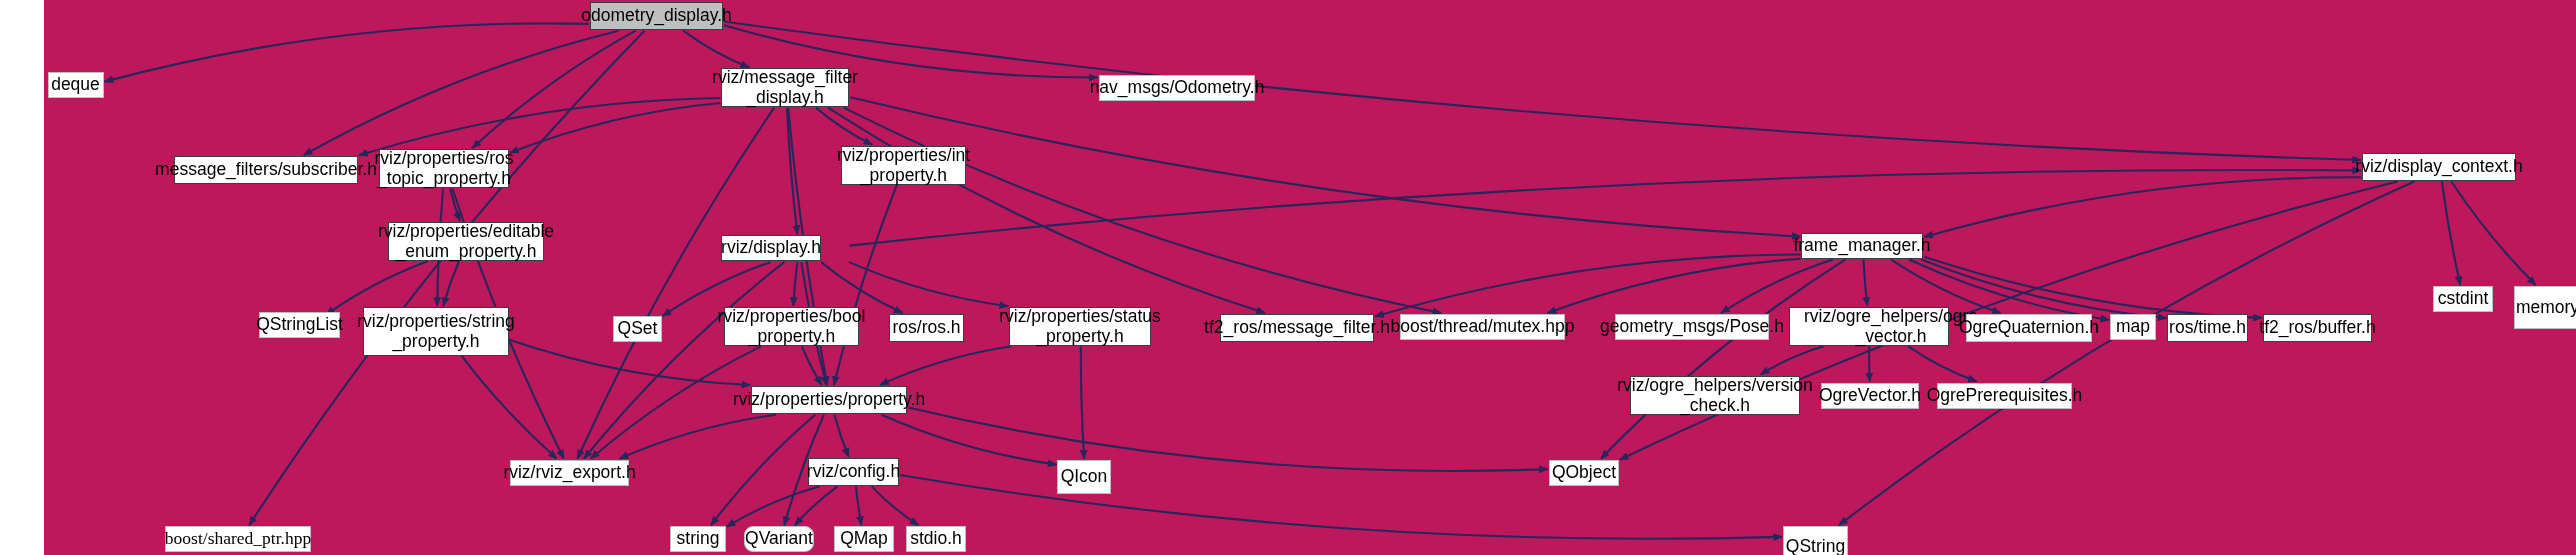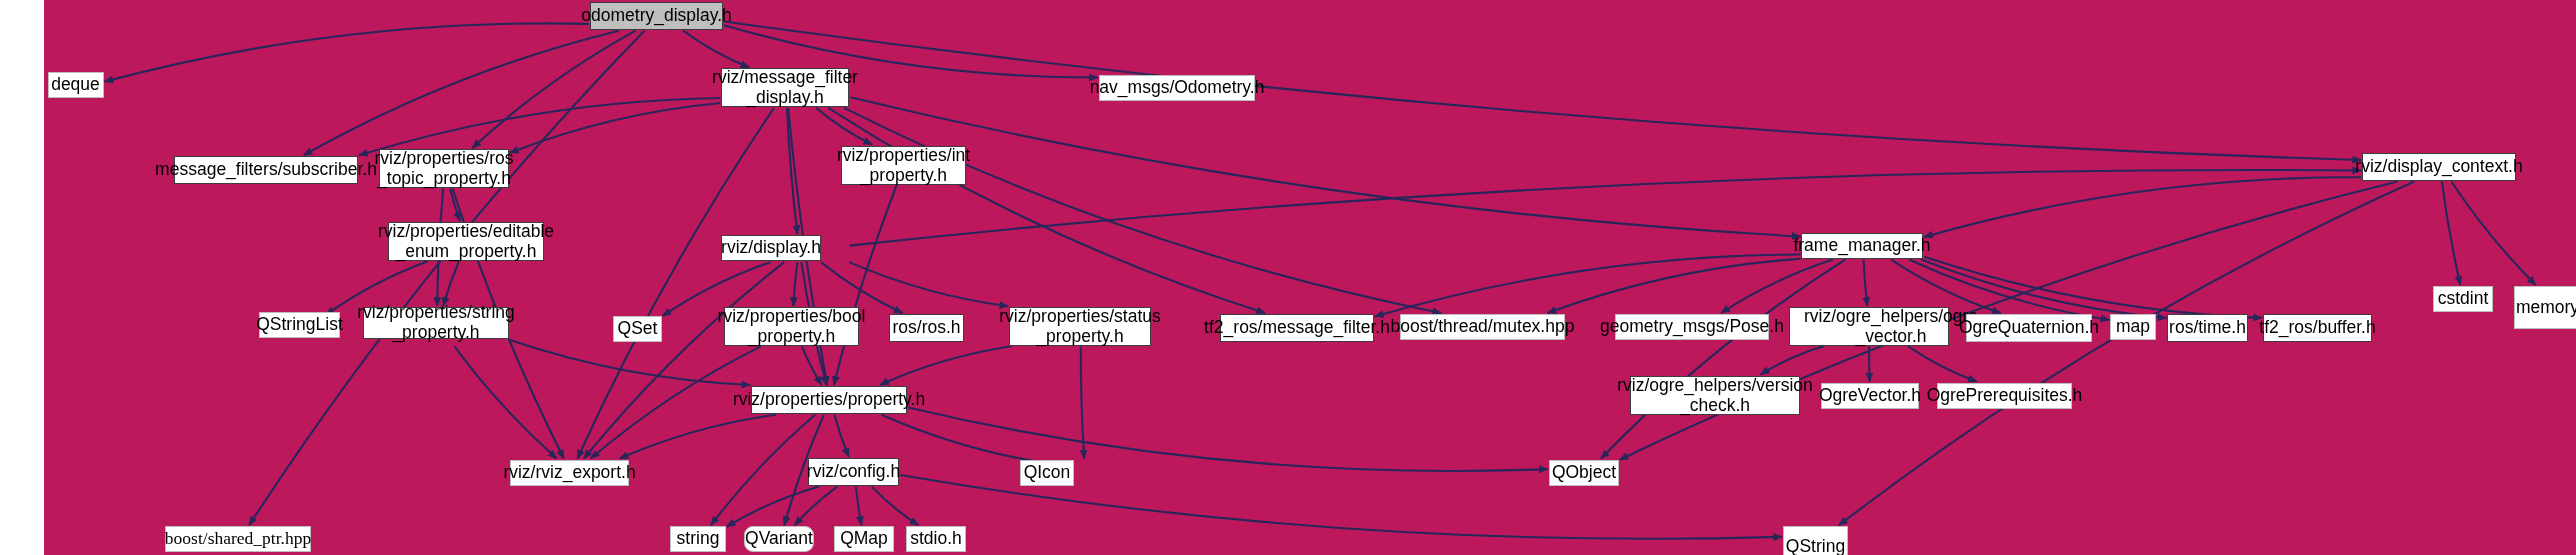--- a/index.html
+++ b/index.html
@@ -103,21 +103,21 @@
       <div class="node n-local" style="left: 797px; top: 146px; width: 125px; height: 39px;">rviz/properties/int
 _property.h</div>
       <div class="node n-local" style="left: 2318px; top: 153px; width: 154px; height: 28px;">rviz/display_context.h</div>
       <div class="node n-local" style="left: 344px; top: 222px; width: 156px; height: 39px;">rviz/properties/editable
 _enum_property.h</div>
       <div class="node n-local" style="left: 1757px; top: 233px; width: 122px; height: 26px;">frame_manager.h</div>
       <div class="node n-local" style="left: 677px; top: 235px; width: 100px; height: 26px;">rviz/display.h</div>
       <div class="node n-std" style="left: 2389px; top: 286px; width: 60px; height: 26px;">cstdint</div>
       <div class="node n-std" style="left: 2470px; top: 286px; width: 67px; height: 43px;">memory</div>
       <div class="node n-std" style="left: 215px; top: 312px; width: 81px; height: 26px;">QStringList</div>
-      <div class="node n-local" style="left: 319px; top: 307px; width: 146px; height: 32px;">rviz/properties/string
+      <div class="node n-local" style="left: 319px; top: 307px; width: 146px; height: 49px;">rviz/properties/string
 _property.h</div>
       <div class="node n-std" style="left: 569px; top: 316px; width: 49px; height: 26px;">QSet</div>
       <div class="node n-local" style="left: 680px; top: 307px; width: 135px; height: 39px;">rviz/properties/bool
 _property.h</div>
       <div class="node n-local" style="left: 845px; top: 314px; width: 75px; height: 28px;">ros/ros.h</div>
       <div class="node n-local" style="left: 965px; top: 307px; width: 142px; height: 39px;">rviz/properties/status
 _property.h</div>
       <div class="node n-local" style="left: 1176px; top: 314px; width: 154px; height: 28px;">tf2_ros/message_filter.h</div>
       <div class="node n-std" style="left: 1356px; top: 314px; width: 165px; height: 26px;">boost/thread/mutex.hpp</div>
       <div class="node n-std" style="left: 1571px; top: 314px; width: 154px; height: 26px;">geometry_msgs/Pose.h</div>
@@ -127,21 +127,21 @@
       <div class="node n-std" style="left: 2066px; top: 314px; width: 46px; height: 26px;">map</div>
       <div class="node n-local" style="left: 2123px; top: 314px; width: 81px; height: 28px;">ros/time.h</div>
       <div class="node n-local" style="left: 2219px; top: 314px; width: 109px; height: 28px;">tf2_ros/buffer.h</div>
       <div class="node n-local" style="left: 1586px; top: 376px; width: 170px; height: 39px;">rviz/ogre_helpers/version
 _check.h</div>
       <div class="node n-local" style="left: 707px; top: 386px; width: 156px; height: 28px;">rviz/properties/property.h</div>
       <div class="node n-std" style="left: 1777px; top: 383px; width: 98px; height: 26px;">OgreVector.h</div>
       <div class="node n-std" style="left: 1893px; top: 383px; width: 135px; height: 26px;">OgrePrerequisites.h</div>
       <div class="node n-std" style="left: 466px; top: 460px; width: 119px; height: 26px;">rviz/rviz_export.h</div>
       <div class="node n-local" style="left: 764px; top: 458px; width: 91px; height: 28px;">rviz/config.h</div>
-      <div class="node n-std" style="left: 976px; top: 460px; width: 54px; height: 26px;">QIcon</div>
+      <div class="node n-std" style="left: 1013px; top: 460px; width: 54px; height: 34px;">QIcon</div>
       <div class="node n-std" style="left: 1505px; top: 460px; width: 70px; height: 26px;">QObject</div>
       <div class="node n-std" style="left: 121px; top: 526px; width: 146px; height: 26px; font-family: Liberation Serif, serif;">boost/shared_ptr.hpp</div>
       <div class="node n-std" style="left: 626px; top: 526px; width: 56px; height: 26px;">string</div>
       <div class="node n-std" style="left: 700px; top: 526px; width: 70px; height: 26px; border-radius: 9px;">QVariant</div>
       <div class="node n-std" style="left: 790px; top: 526px; width: 60px; height: 26px;">QMap</div>
       <div class="node n-std" style="left: 862px; top: 526px; width: 60px; height: 26px;">stdio.h</div>
       <div class="node n-std" style="left: 1739px; top: 526px; width: 65px; height: 42px;">QString</div>
     </div>
 </div>
 

